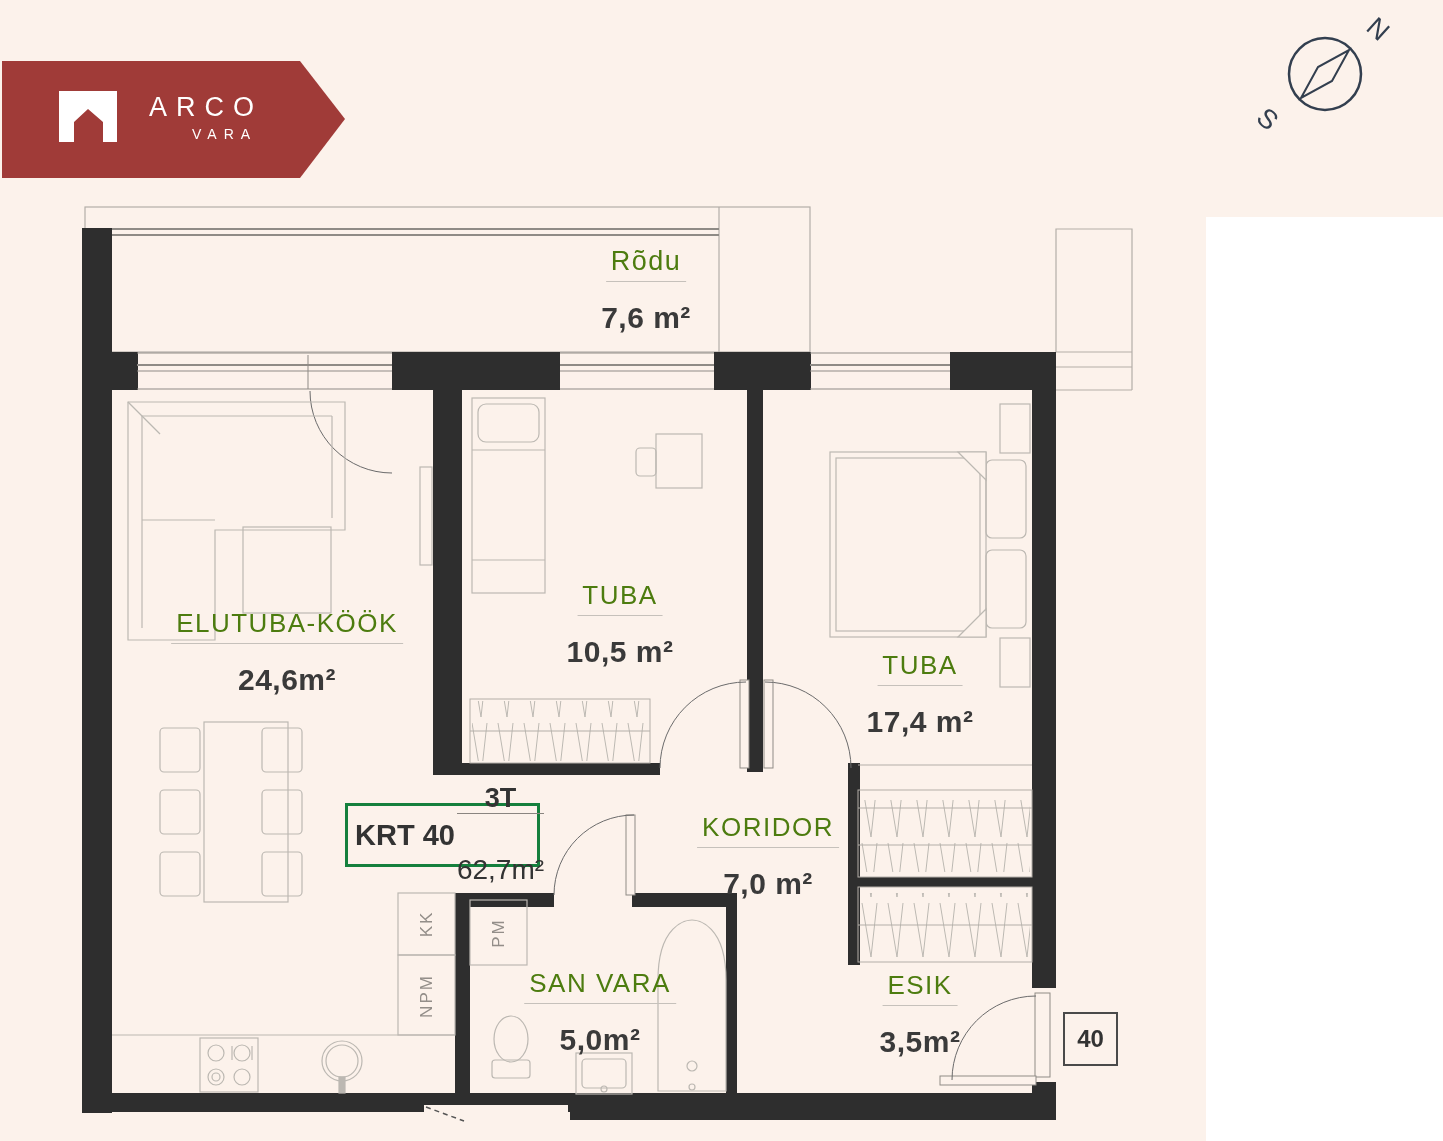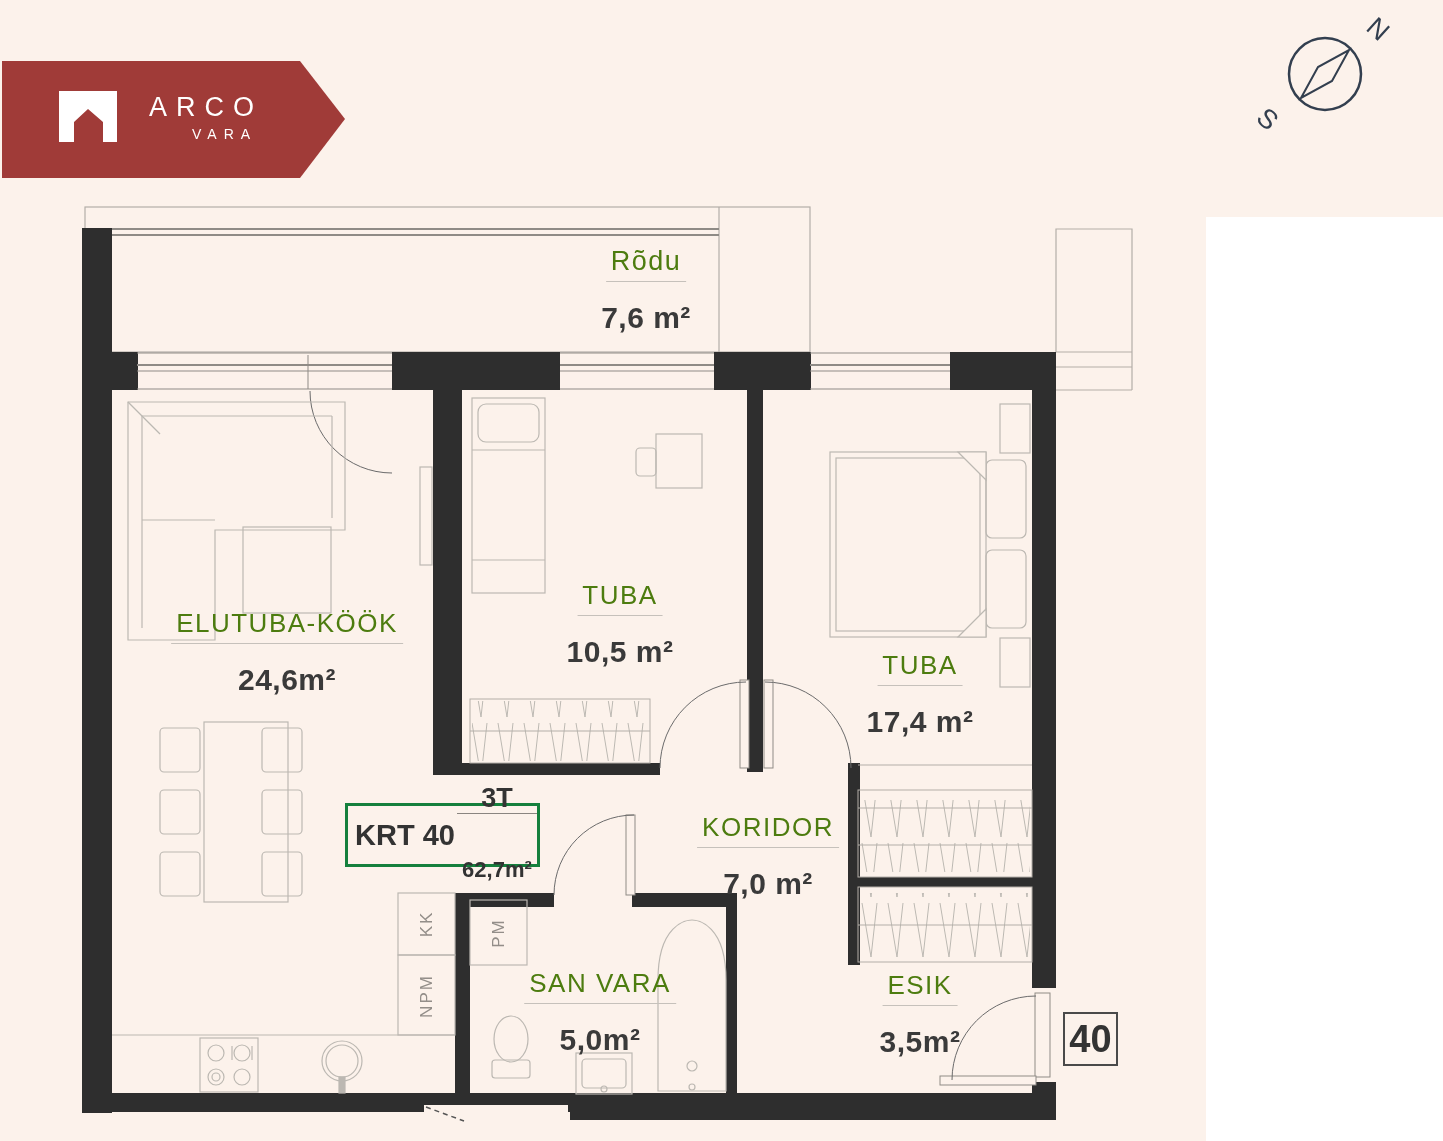--- a/index.html
+++ b/index.html
@@ -30,26 +30,26 @@
     letter-spacing:0.5px; color:#3a3a3a; }
   .rname-lg { font-size:27px; }
 
   
   #krt-box { left:345px; top:803px; width:195px; height:64px; border:3px solid #15803d;
     display:flex; align-items:center; box-sizing:border-box; }
   #krt-label { font-size:29px; font-weight:bold; color:#333; padding-left:7px; white-space:nowrap; }
   #krt-right { margin-left:2px; flex:1; display:flex; flex-direction:column; align-items:center; }
   #krt-type { font-size:27px; font-weight:bold; color:#333; line-height:29px; width:100%;
     text-align:center; border-bottom:1.5px solid #8a8580; }
-  #krt-area { font-size:22px; font-weight:bold; color:#333; line-height:32px;margin-top:40px; }
+  #krt-area { font-size:28px; font-weight:normal; color:#333; line-height:32px;margin-top:40px; }
 
   
   #apt-badge { left:1063px; top:1012px; width:55px; height:54px; border:2px solid #4a4a4a;
     display:flex; align-items:center; justify-content:center;
-    font-size:38px; font-weight:bold; color:#333; box-sizing:border-box; }
+    font-size:24px; font-weight:bold; color:#333; box-sizing:border-box; }
 
   
   .mini-label { position:absolute; transform:translate(-50%,-50%) rotate(-90deg);
     font-size:17px; letter-spacing:2px; color:#938e89; }
   #kk-label  { left:427px; top:924px; }
   #npm-label { left:427px; top:996px; }
   #pm-label  { left:499px; top:933px; }
 </style>
 </head>
 <body>

